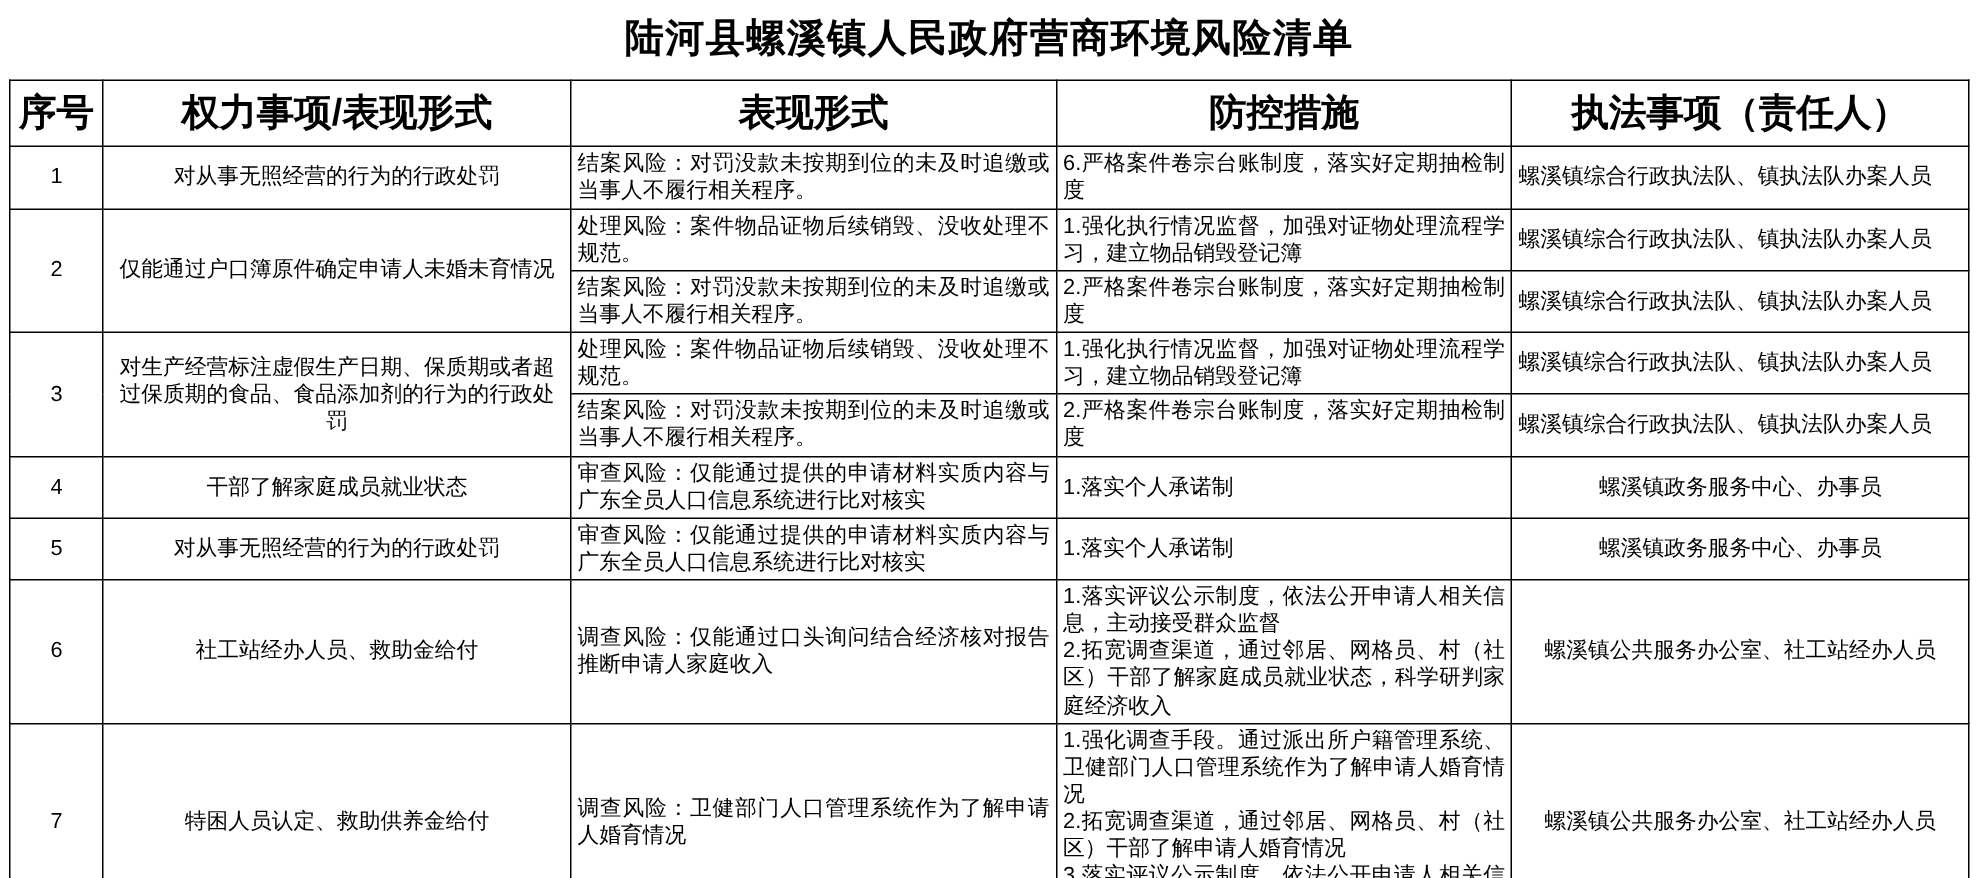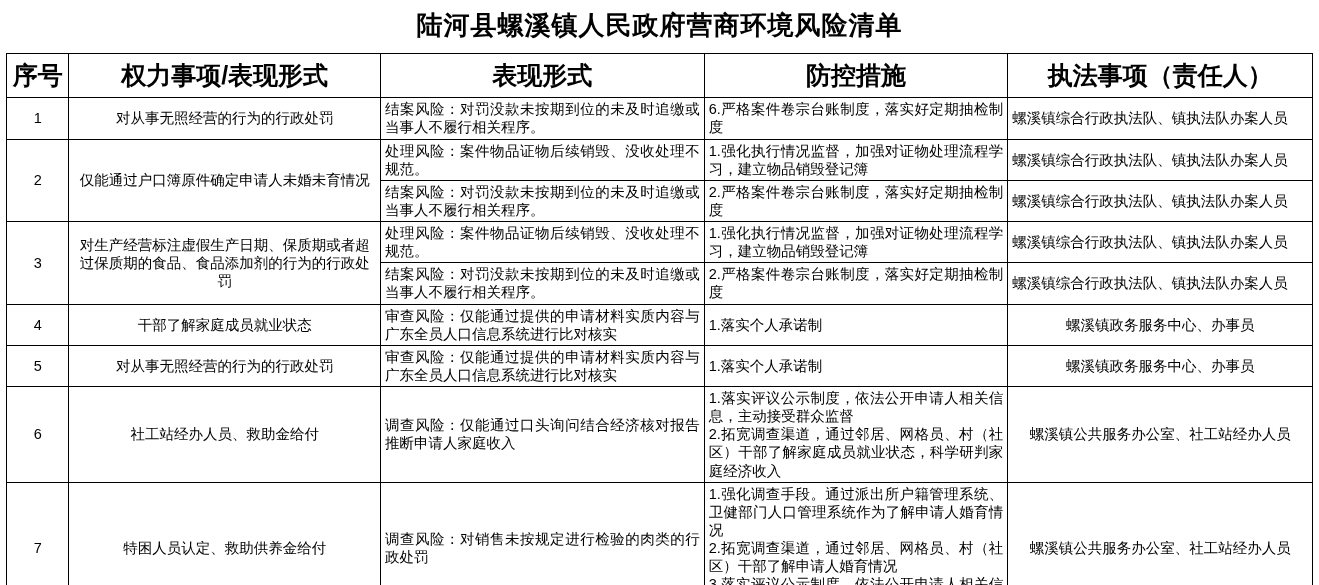--- a/index.html
+++ b/index.html
@@ -182,21 +182,21 @@
             <span class="cell-text">1.落实评议公示制度，依法公开申请人相关信息，主动接受群众监督
 2.拓宽调查渠道，通过邻居、网格员、村（社区）干部了解家庭成员就业状态，科学研判家庭经济收入</span>
           </td>
         <td class="center">螺溪镇公共服务办公室、社工站经办人员</td>
       </tr>
 
       <tr>
         <td class="center">7</td>
         <td class="center">特困人员认定、救助供养金给付</td>
         <td class="left form-cell">
-            <span class="cell-text">调查风险：对销售未按规定进行检验的肉类的行政处罚</span>
+            <span class="cell-text">调查风险：卫健部门人口管理系统作为了解申请人婚育情况</span>
           </td>
         <td class="left measure-cell">
             <span class="cell-text">1.强化调查手段。通过派出所户籍管理系统、卫健部门人口管理系统作为了解申请人婚育情况
 2.拓宽调查渠道，通过邻居、网格员、村（社区）干部了解申请人婚育情况
 3.落实评议公示制度，依法公开申请人相关信息，主动接受群众监督</span>
           </td>
         <td class="center">螺溪镇公共服务办公室、社工站经办人员</td>
       </tr>
 
     </tbody>

